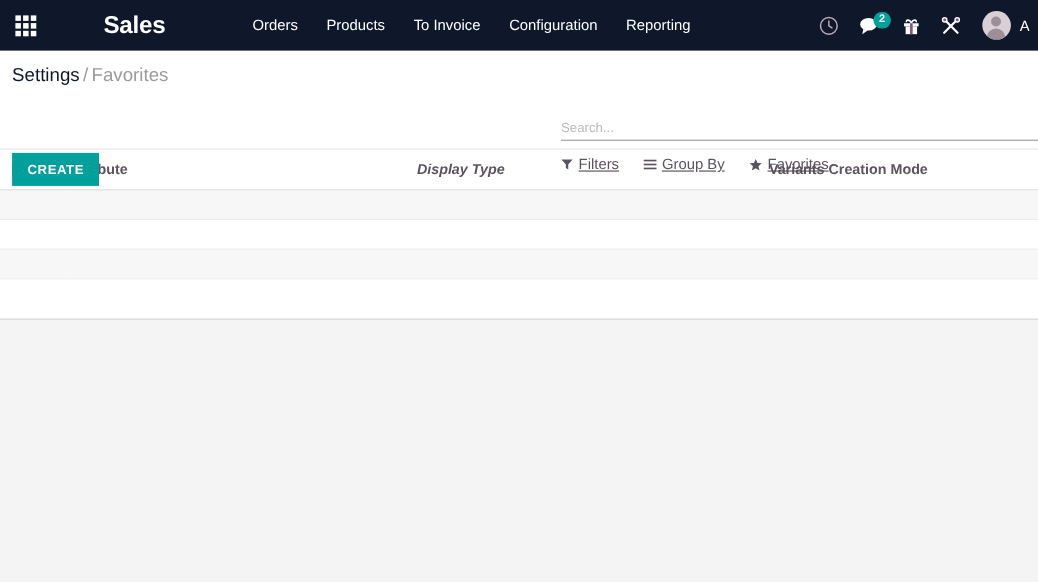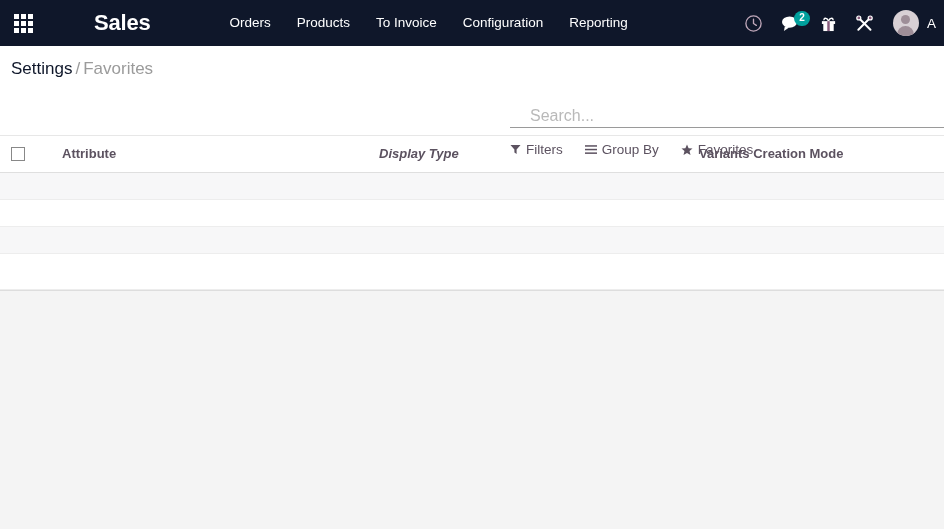--- a/index.html
+++ b/index.html
@@ -198,32 +198,32 @@
     border-bottom: 1px solid #9a9a9a;
     height: 24px;
     display: flex;
     align-items: center;
   }
   .search-input {
     border: none;
     outline: none;
     background: transparent;
     font-family: inherit;
-    font-size: 16px;
+    font-size: 12px;
     color: #4c4c4c;
     width: 100%;
     height: 22px;
     padding: 0;
-    margin-left: 20px;
   }
   .search-input::placeholder { color: #b9b9b9; }
 
   .search-options {
     display: flex;
     margin-top: 14px;
+    text-decoration: underline;
   }
   .search-opt {
     display: flex;
     align-items: center;
     color: #5c5260;
     font-size: 13.5px;
     cursor: pointer;
     margin-right: 22px;
     white-space: nowrap;
   }
@@ -357,20 +357,21 @@
 
   </div>
 </div>
 
 <div class="control-panel">
 
   <div class="breadcrumb">
     <span class="bc-link">Settings</span><span class="bc-sep">/</span><span class="bc-active">Favorites</span>
   </div>
 
+  <button class="btn-create">CREATE</button>
 
   <div class="searchview">
     <div class="search-input-wrap">
       <input class="search-input" type="text" placeholder="Search..." style="">
     </div>
     <div class="search-options">
 
       <div class="search-opt">
         <span>
           <svg width="11" height="11" viewBox="0 0 12 12">

